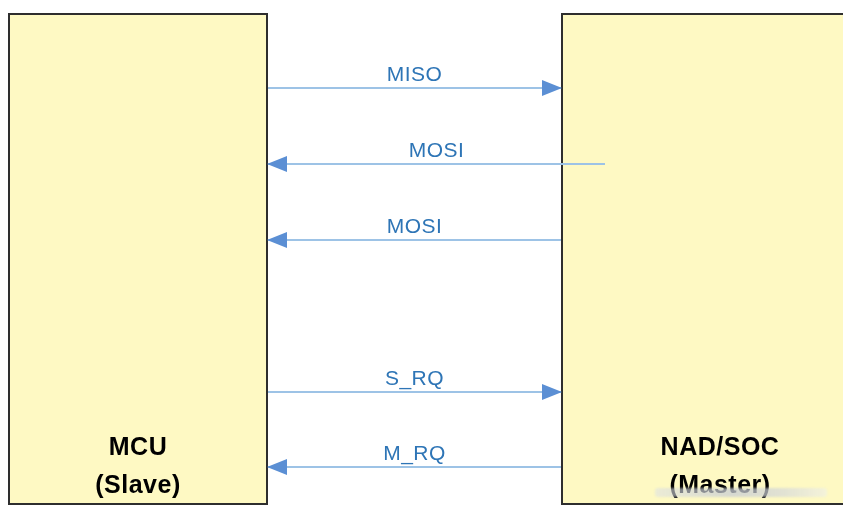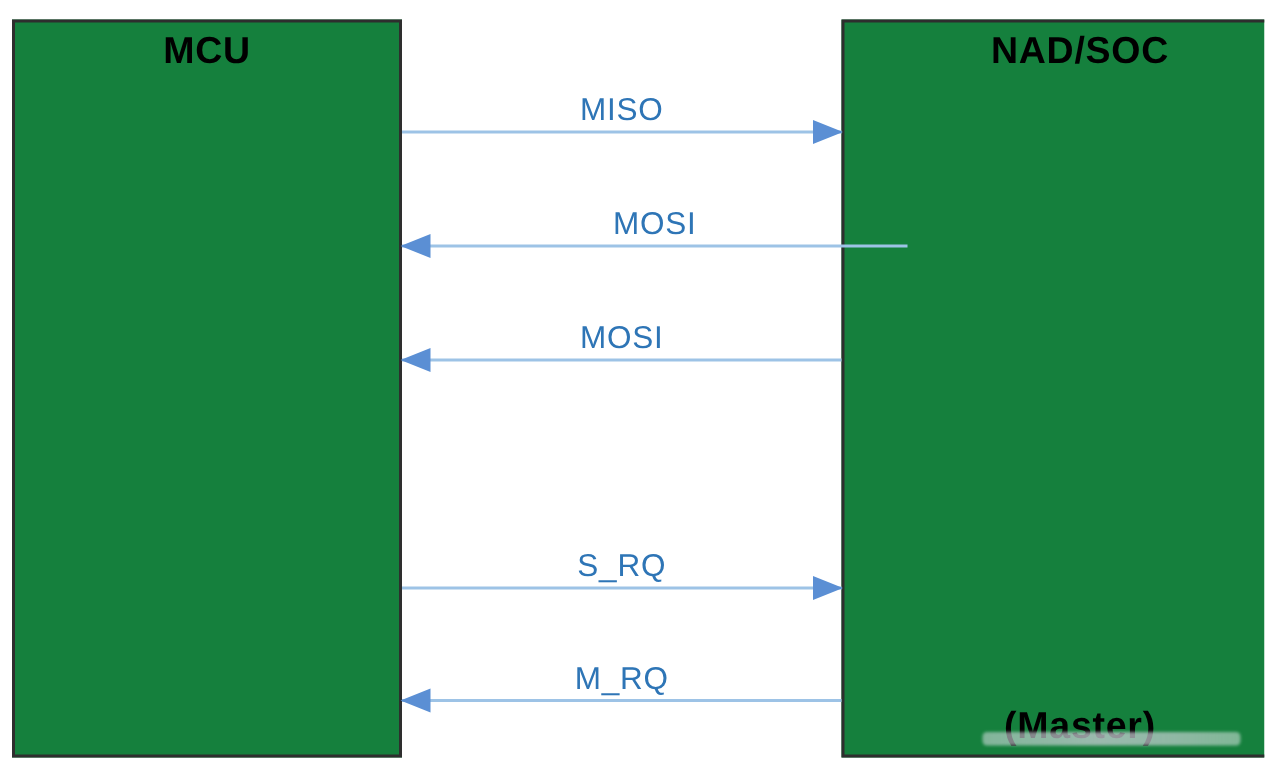--- a/index.html
+++ b/index.html
@@ -12,27 +12,27 @@
     position: relative;
     width: 843px;
     height: 514px;
     background: #ffffff;
     overflow: hidden;
   }
   .node {
     position: absolute;
     top: 13px;
     height: 492px;
-    background: #15803d;
+    background: #fef9c3;
     border: 2px solid #2e2e2e;
     box-sizing: border-box;
     display: flex;
     flex-direction: column;
     align-items: center;
-    justify-content: space-between;
+    justify-content: flex-end;
     text-align: center;
   }
   .node-left  { left: 8px;  width: 260px; }
   .node-right { left: 561px; width: 318px; }
   .node-name, .node-role {
     color: #000000;
     font-weight: bold;
     font-size: 25px;
     line-height: 38px;
     letter-spacing: 0.5px;
@@ -99,20 +99,21 @@
     filter: blur(1px);
   }
 </style>
 </head>
 <body>
 
 <div class="canvas">
 
   <div class="node node-left">
     <div class="node-name">MCU</div>
+    <div class="node-role">(Slave)</div>
   </div>
 
   <div class="node node-right">
     <div class="node-name">NAD/SOC</div>
     <div class="node-role">(Master)</div>
   </div>
 
   <div class="signal sig-0 dir-right">
     <span class="label">MISO</span>
     <div class="line"></div>

